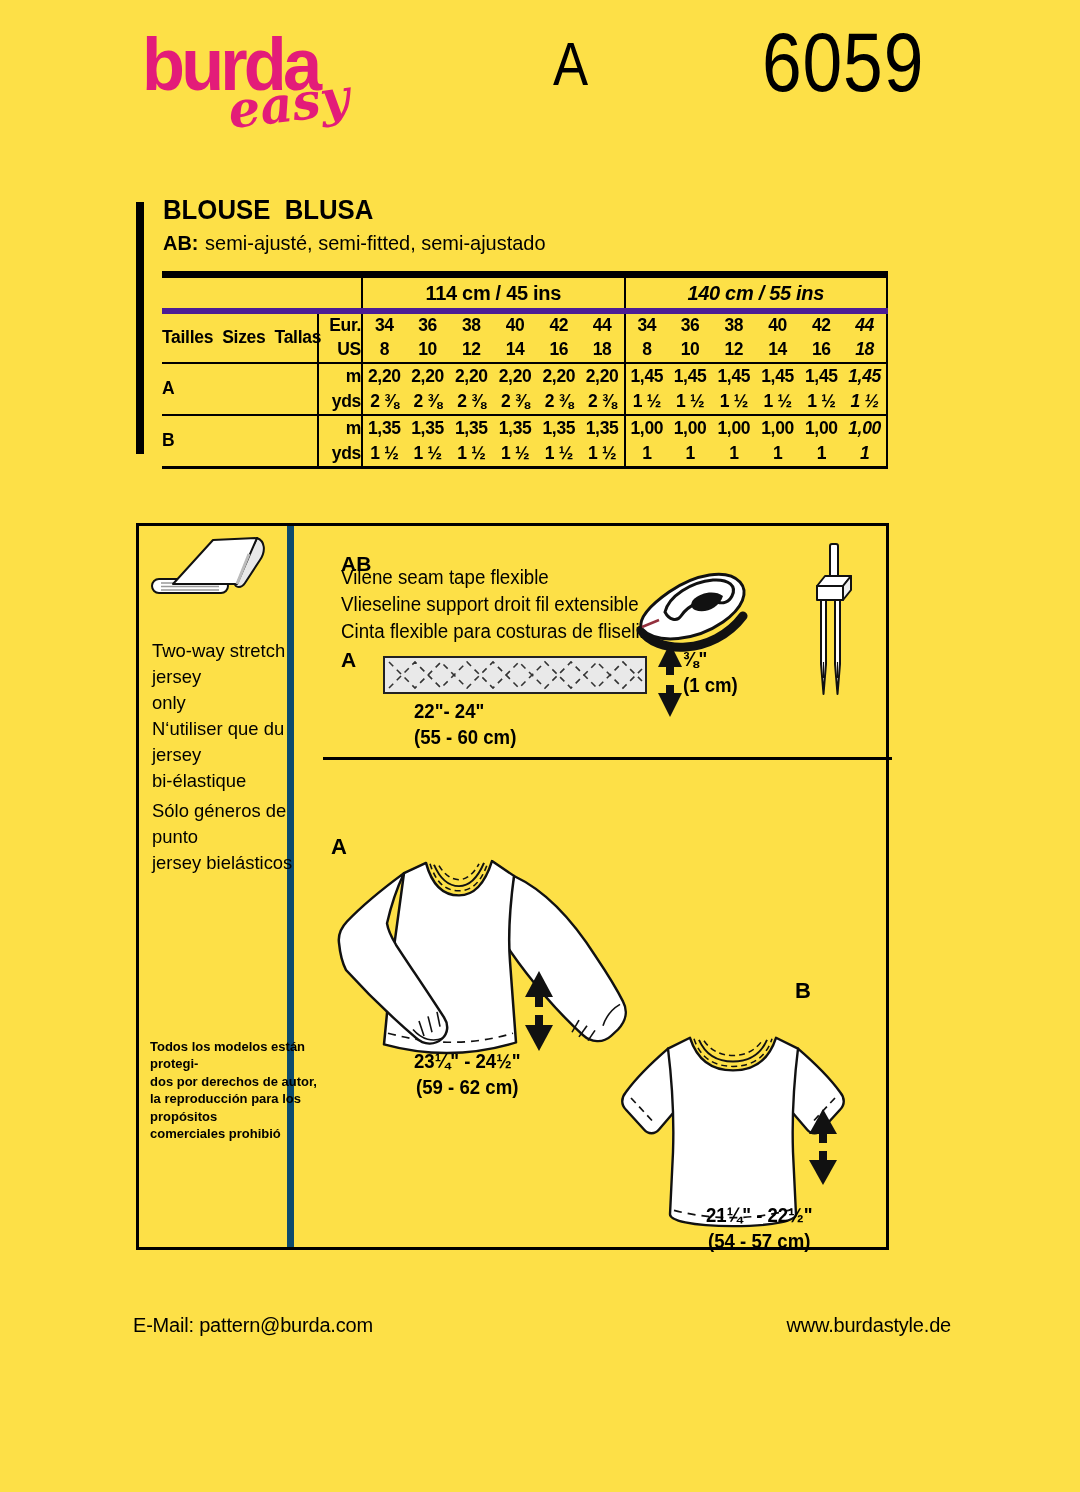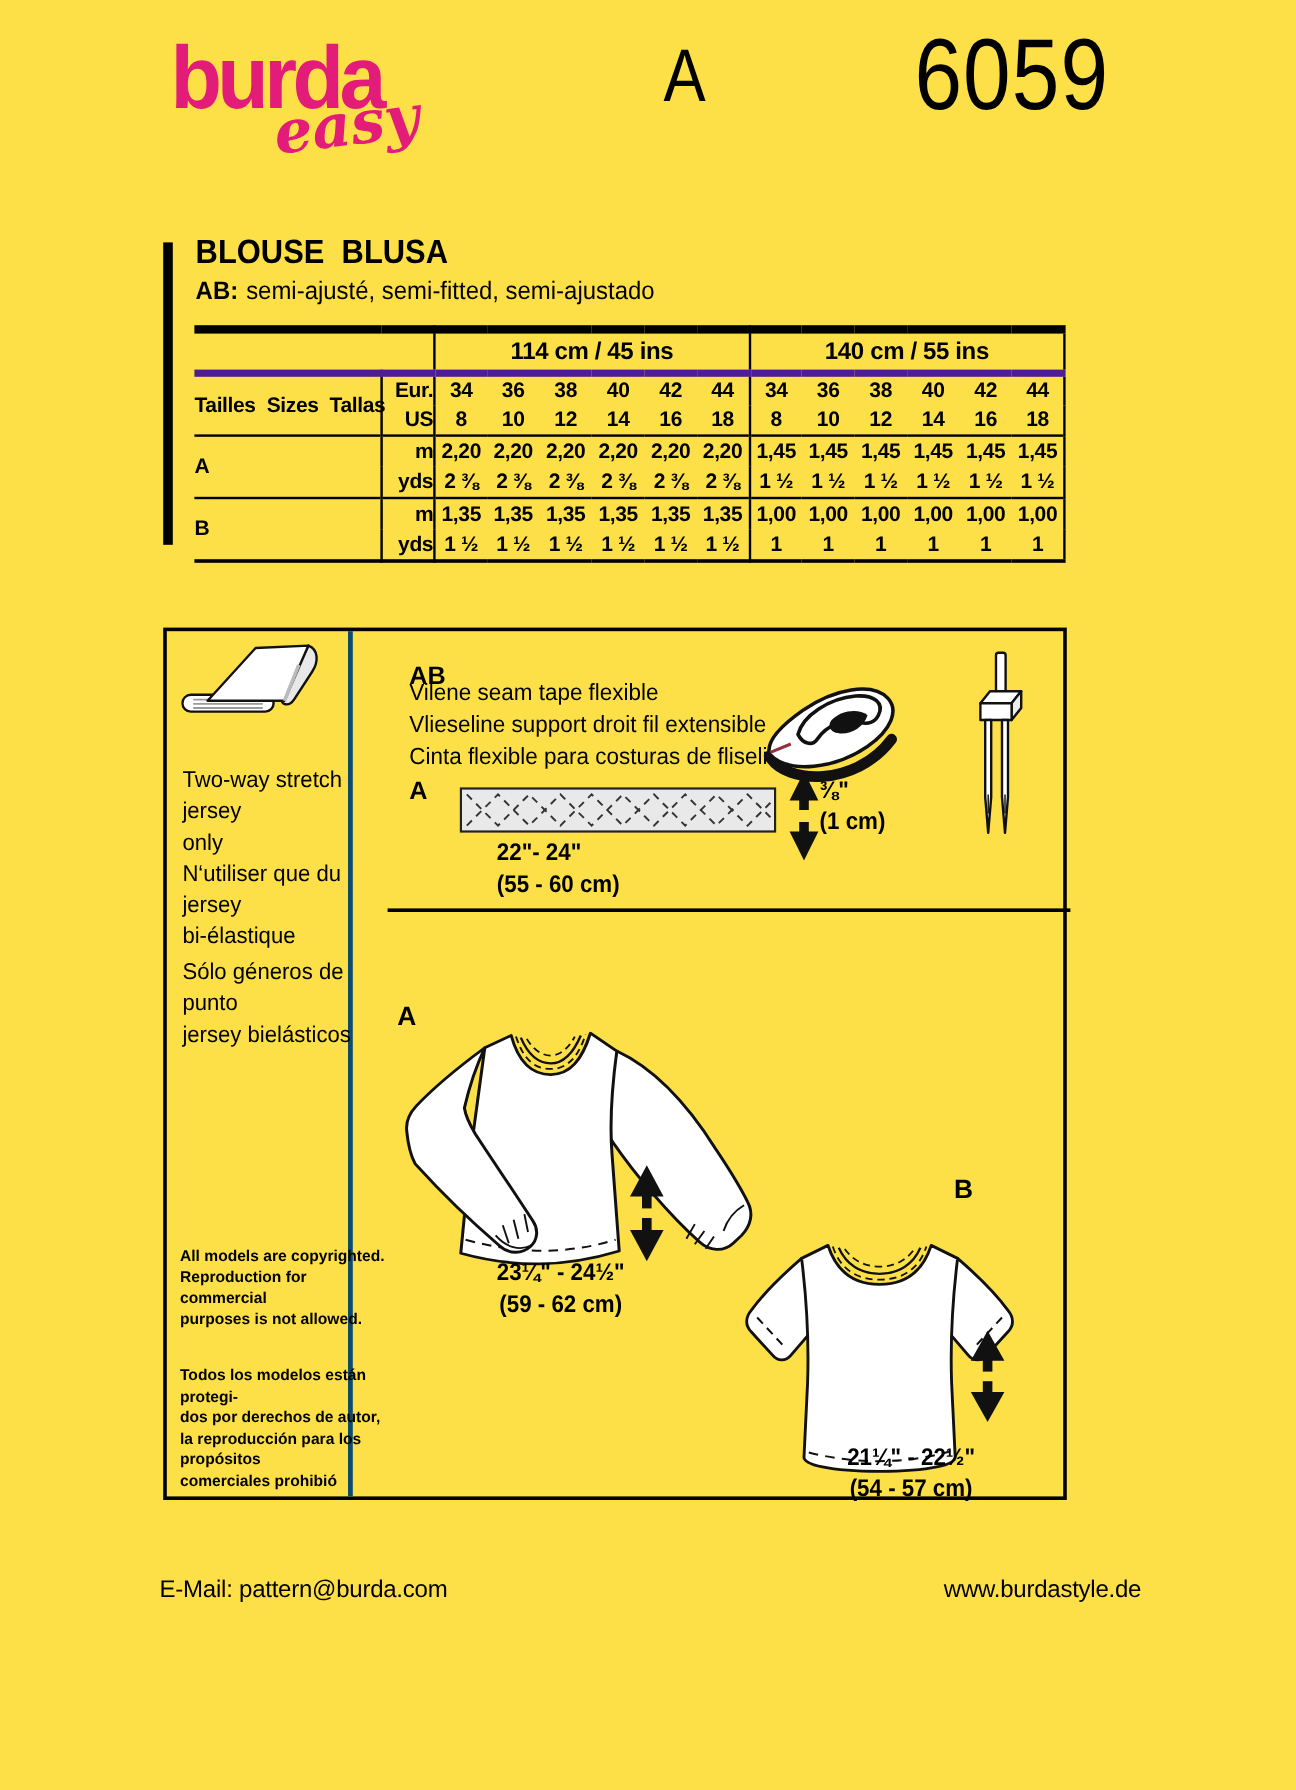--- a/index.html
+++ b/index.html
@@ -31,28 +31,28 @@
   table.yardage td{padding:0;font-weight:bold;vertical-align:middle;line-height:1.1;
                    letter-spacing:-.3px;}
   tr.group-row td{border-bottom:6px solid #4c1d95;height:30px;}
   td.group{font-size:20px;text-align:center;letter-spacing:.4px;}
   tr.sizes td{height:24px;}
   tr.yard td{height:25px;}
   td.lbl{font-size:17.5px;text-align:left;white-space:pre;padding-left:1px;margin-top:17px;}
   td.unit{font-size:17.5px;text-align:right;padding-right:5px;}
   td.num{font-size:17.5px;text-align:center;}
   td.vb{border-left:2px solid #000;}
-  td.vr{border-right:2px solid #000;}
+  td.vr{border-right:2px solid #000;font-style:italic;}
   tr.rule td{border-top:2px solid #000;}
 
   
   .main-box{position:absolute;left:136px;top:523px;width:753px;height:727px;
             border:3px solid #000;box-sizing:border-box;}
   .sidebar{position:absolute;left:0;top:0;width:155px;height:100%;
-           border-right:4px solid #0c4a6e;box-sizing:border-box;}
+           border-right:7px solid #0c4a6e;box-sizing:border-box;}
   .notions-divider{position:absolute;left:184px;top:231px;width:569px;height:3px;background:#000;}
 
   .side-note{position:absolute;left:13px;width:168px;font-size:19px;line-height:26px;
              white-space:pre-line;transform:scaleX(.97);transform-origin:left top;}
   .copyright{position:absolute;left:11px;top:494px;width:172px;font-size:13px;font-weight:bold;
              line-height:17.5px;white-space:pre-line;}
   .copyright .blk{margin-bottom:12px;}
 
   .ab-code{position:absolute;left:202px;top:26px;font-size:21px;font-weight:bold;}
   .tape-note{position:absolute;left:202px;top:38px;font-size:19.5px;line-height:27px;
@@ -213,23 +213,20 @@
       </svg>
 
       <div class="side-note" style="top:112px">Two-way stretch jersey
 only</div>
       <div class="side-note" style="top:190px">N‘utiliser que du jersey
 bi-élastique</div>
       <div class="side-note" style="top:272px">Sólo géneros de punto
 jersey bielásticos</div>
 
       <div class="copyright">
-        <div class="blk">All models are copyrighted.
-Reproduction for commercial
-purposes is not allowed.</div>
         <div class="blk">Todos los modelos están protegi-
 dos por derechos de autor,
 la reproducción para los propósitos
 comerciales prohibió</div>
       </div>
     </div>
 
     <div class="notions-divider"></div>
 
     <div class="ab-code">AB</div>

